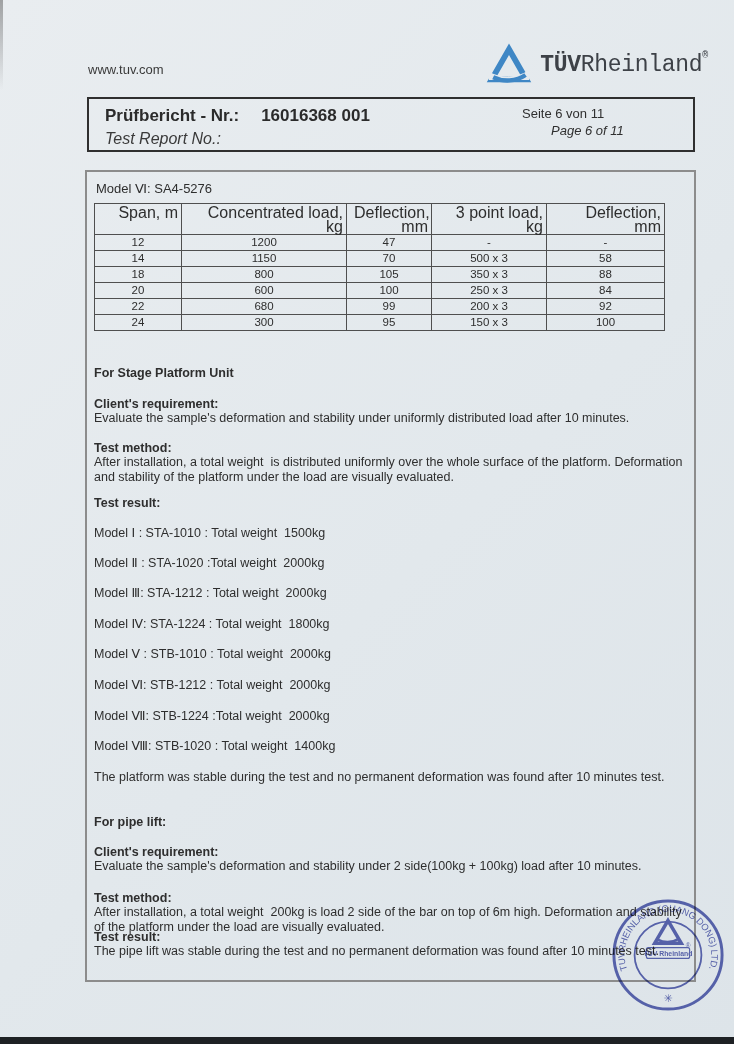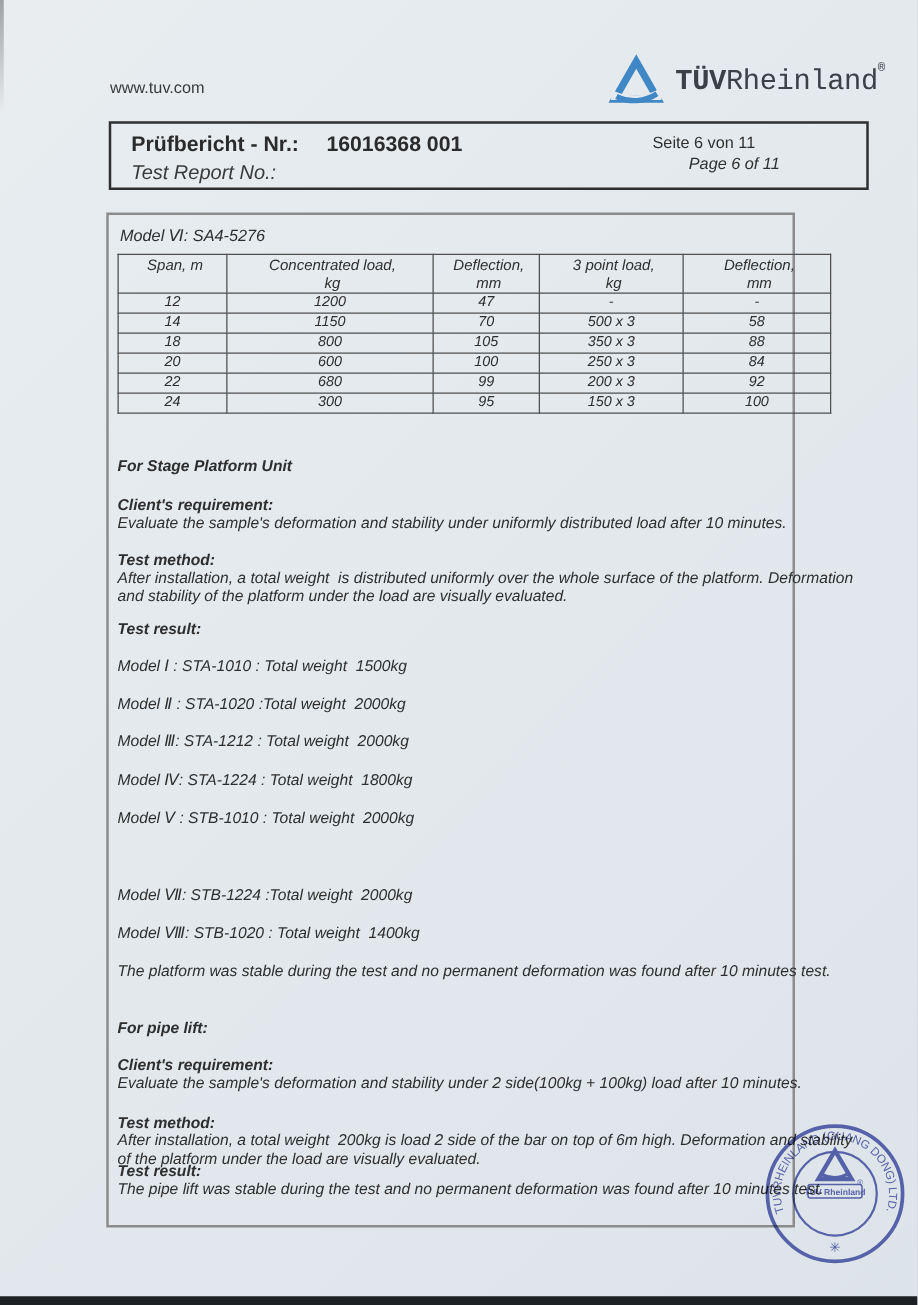--- a/index.html
+++ b/index.html
@@ -21,33 +21,33 @@
   .title-box{
     position:absolute;left:87px;top:97px;width:608px;height:55px;
     border:2px solid #2f2f2f;box-sizing:border-box;background:transparent;
   }
   .title-main{position:absolute;left:16px;top:7px;font-size:17px;font-weight:700;color:#2b2b2b;white-space:nowrap;}
   .title-main .num{margin-left:22px;}
   .title-sub{position:absolute;left:16px;top:31px;font-size:16px;font-style:italic;color:#3a3a3a;}
   .title-page{position:absolute;left:433px;top:6px;font-size:13px;line-height:17px;color:#2f2f2f;}
   .title-page .en{font-style:italic;margin-left:29px;}
   .main-box{
-    position:absolute;left:85px;top:170px;width:551px;height:812px;
-    border:2px solid #8c8c8c;box-sizing:border-box;font-style:italic;
+    position:absolute;left:85px;top:170px;width:611px;height:812px;
+    border:2px solid #8c8c8c;box-sizing:border-box;
   }
   .abs{position:absolute;left:7px;width:600px;font-size:12.5px;line-height:14.5px;color:#2e2e2e;white-space:pre-wrap;}
   .bold{font-weight:700;}
   .model-heading{position:absolute;left:9px;top:9px;font-size:13px;color:#2e2e2e;}
   table.spec{
     position:absolute;left:7px;top:31px;width:570px;
     border-collapse:collapse;table-layout:fixed;
   }
   table.spec th,table.spec td{border:1px solid #4f4f4f;}
   table.spec th{
-    font-weight:400;font-size:12px;text-align:center;vertical-align:top;
+    font-weight:400;font-size:16px;text-align:right;vertical-align:top;
     padding:2px 3px 0 7px;height:28px;line-height:13.5px;color:#2e2e2e;
   }
   table.spec td{
     font-size:11.5px;text-align:center;height:15px;line-height:13px;padding:0;color:#2e2e2e;
   }
   .stamp{
     position:absolute;left:609px;top:896px;width:118px;height:118px;
     mix-blend-mode:multiply;opacity:0.88;
   }
   .scan-edge-bottom{
@@ -162,20 +162,21 @@
     <div class="abs bold" style="top:269px">Test method:</div>
     <div class="abs" style="top:283px">After installation, a total weight  is distributed uniformly over the whole surface of the platform. Deformation and stability of the platform under the load are visually evaluated.</div>
 
     <div class="abs bold" style="top:324px">Test result:</div>
 
     <div class="abs" style="top:354px">Model Ⅰ : STA-1010 : Total weight  1500kg</div>
     <div class="abs" style="top:384px">Model Ⅱ : STA-1020 :Total weight  2000kg</div>
     <div class="abs" style="top:414px">Model Ⅲ: STA-1212 : Total weight  2000kg</div>
     <div class="abs" style="top:445px">Model Ⅳ: STA-1224 : Total weight  1800kg</div>
     <div class="abs" style="top:475px">Model Ⅴ : STB-1010 : Total weight  2000kg</div>
+    <div class="abs" style="top:506px">Model Ⅵ: STB-1212 : Total weight  2000kg</div>
     <div class="abs" style="top:537px">Model Ⅶ: STB-1224 :Total weight  2000kg</div>
     <div class="abs" style="top:567px">Model Ⅷ: STB-1020 : Total weight  1400kg</div>
 
     <div class="abs" style="top:598px">The platform was stable during the test and no permanent deformation was found after 10 minutes test.</div>
 
     <div class="abs bold" style="top:643px">For pipe lift:</div>
 
     <div class="abs bold" style="top:673px">Client's requirement:</div>
     <div class="abs" style="top:687px">Evaluate the sample's deformation and stability under 2 side(100kg + 100kg) load after 10 minutes.</div>
 

